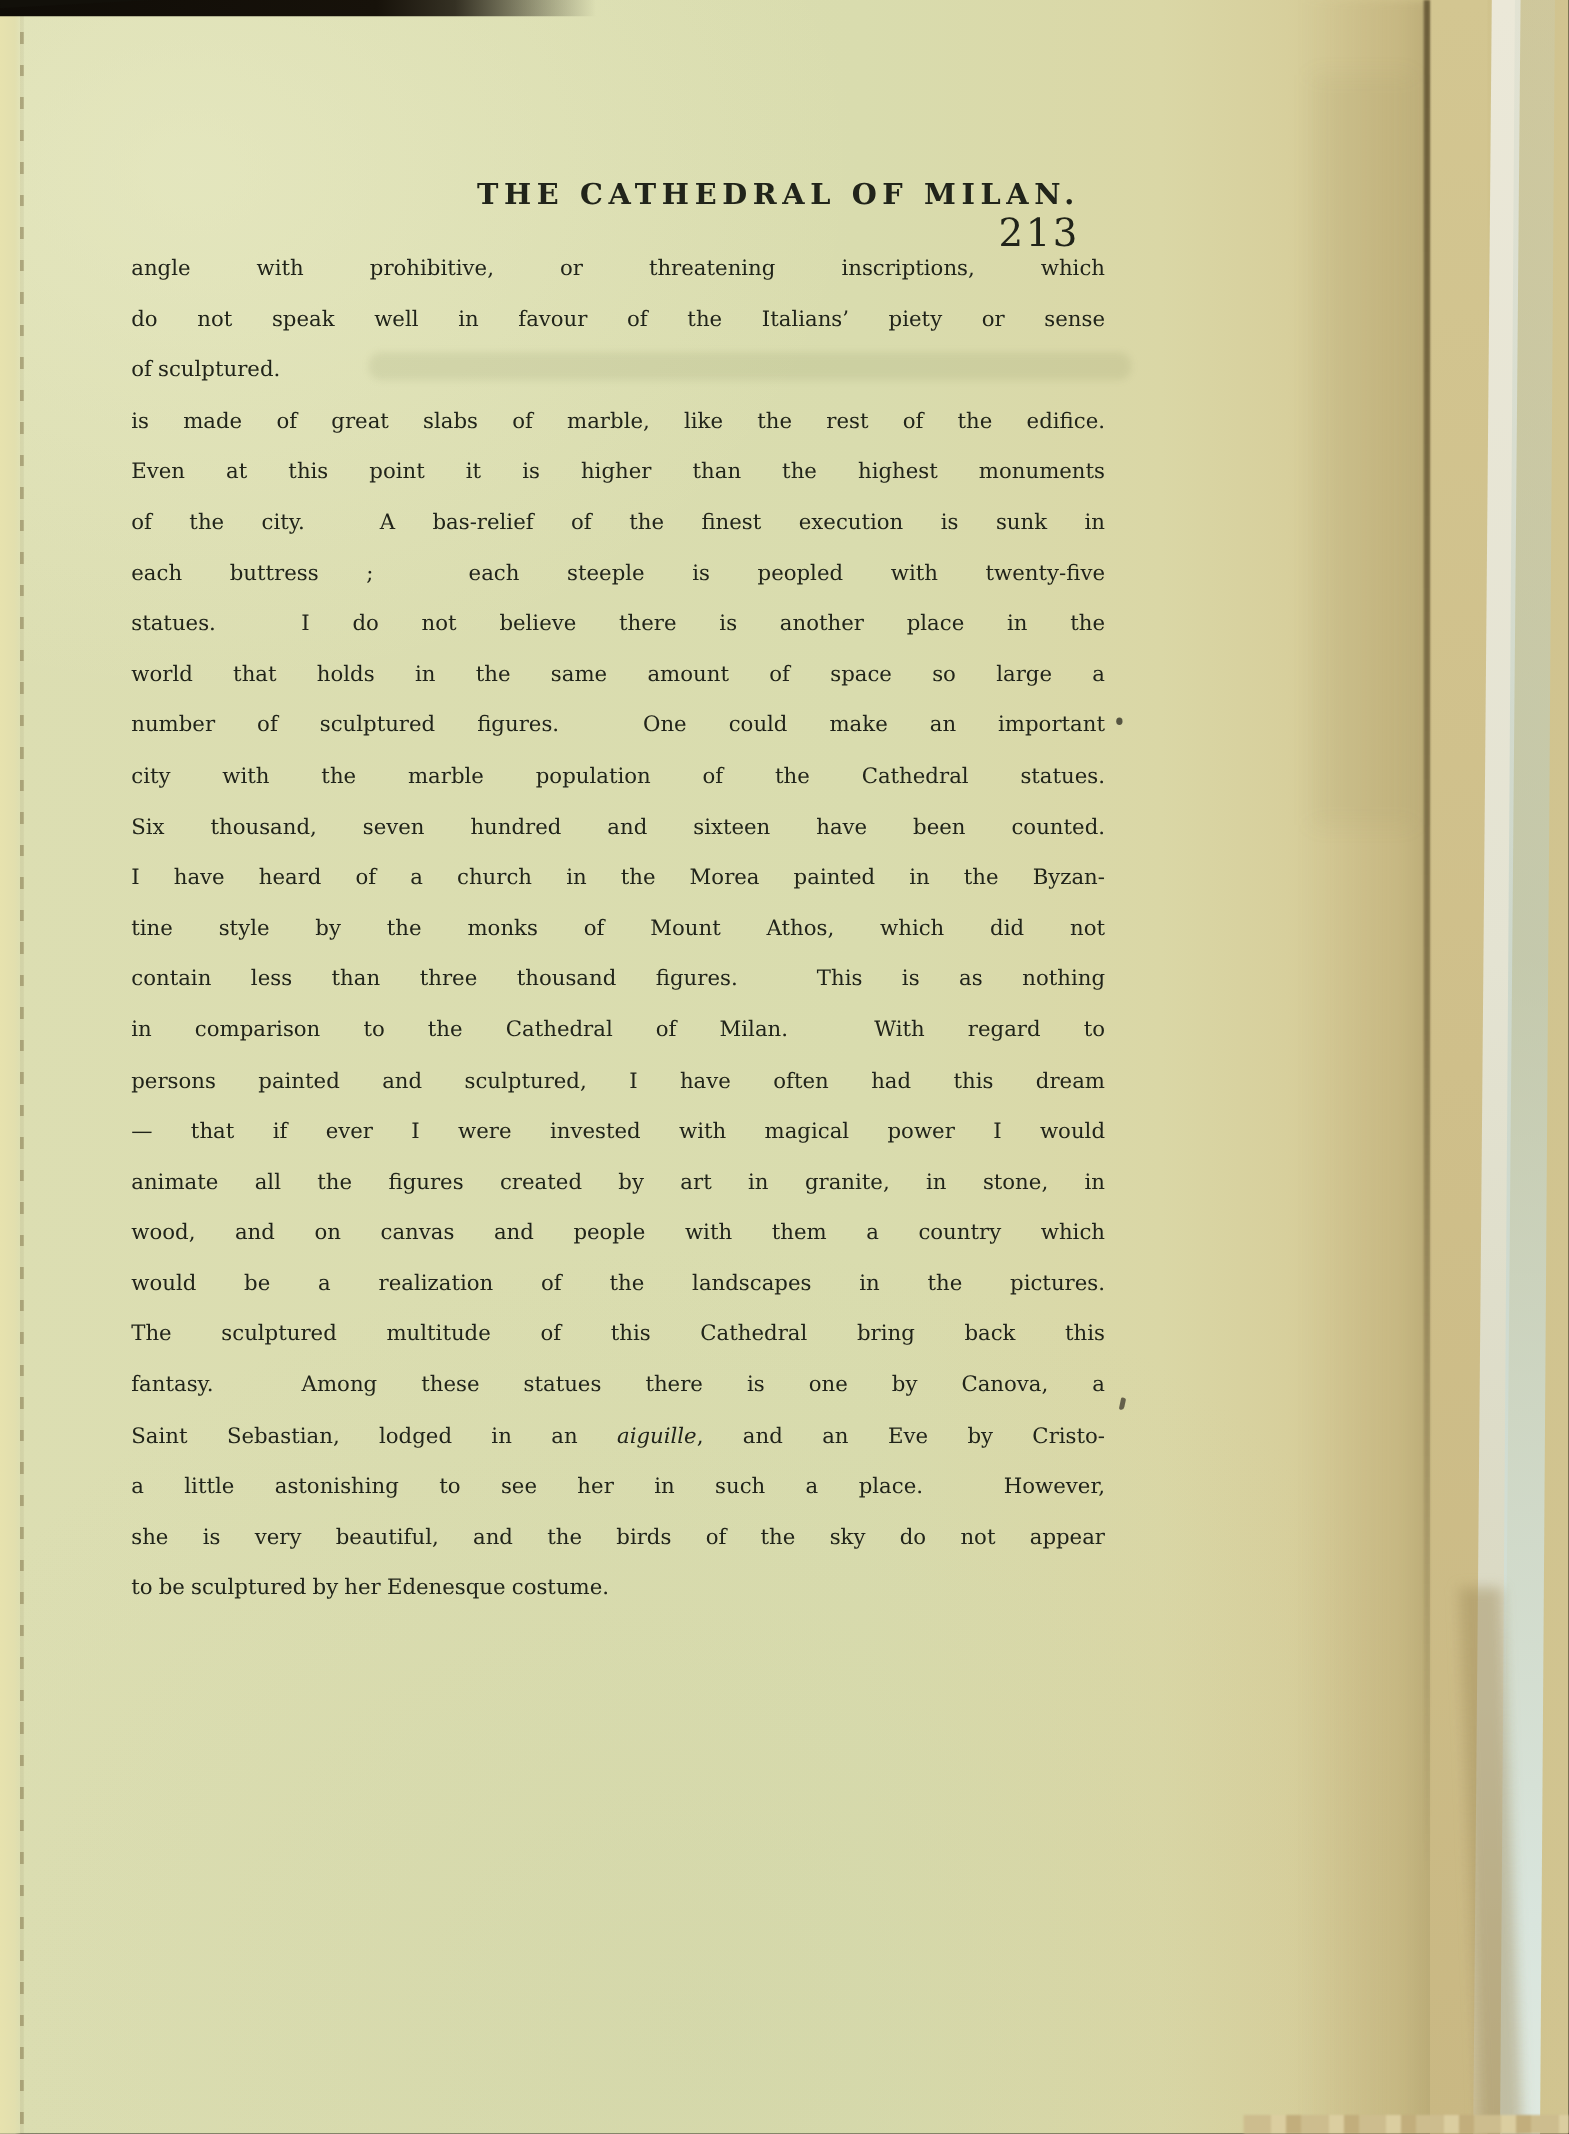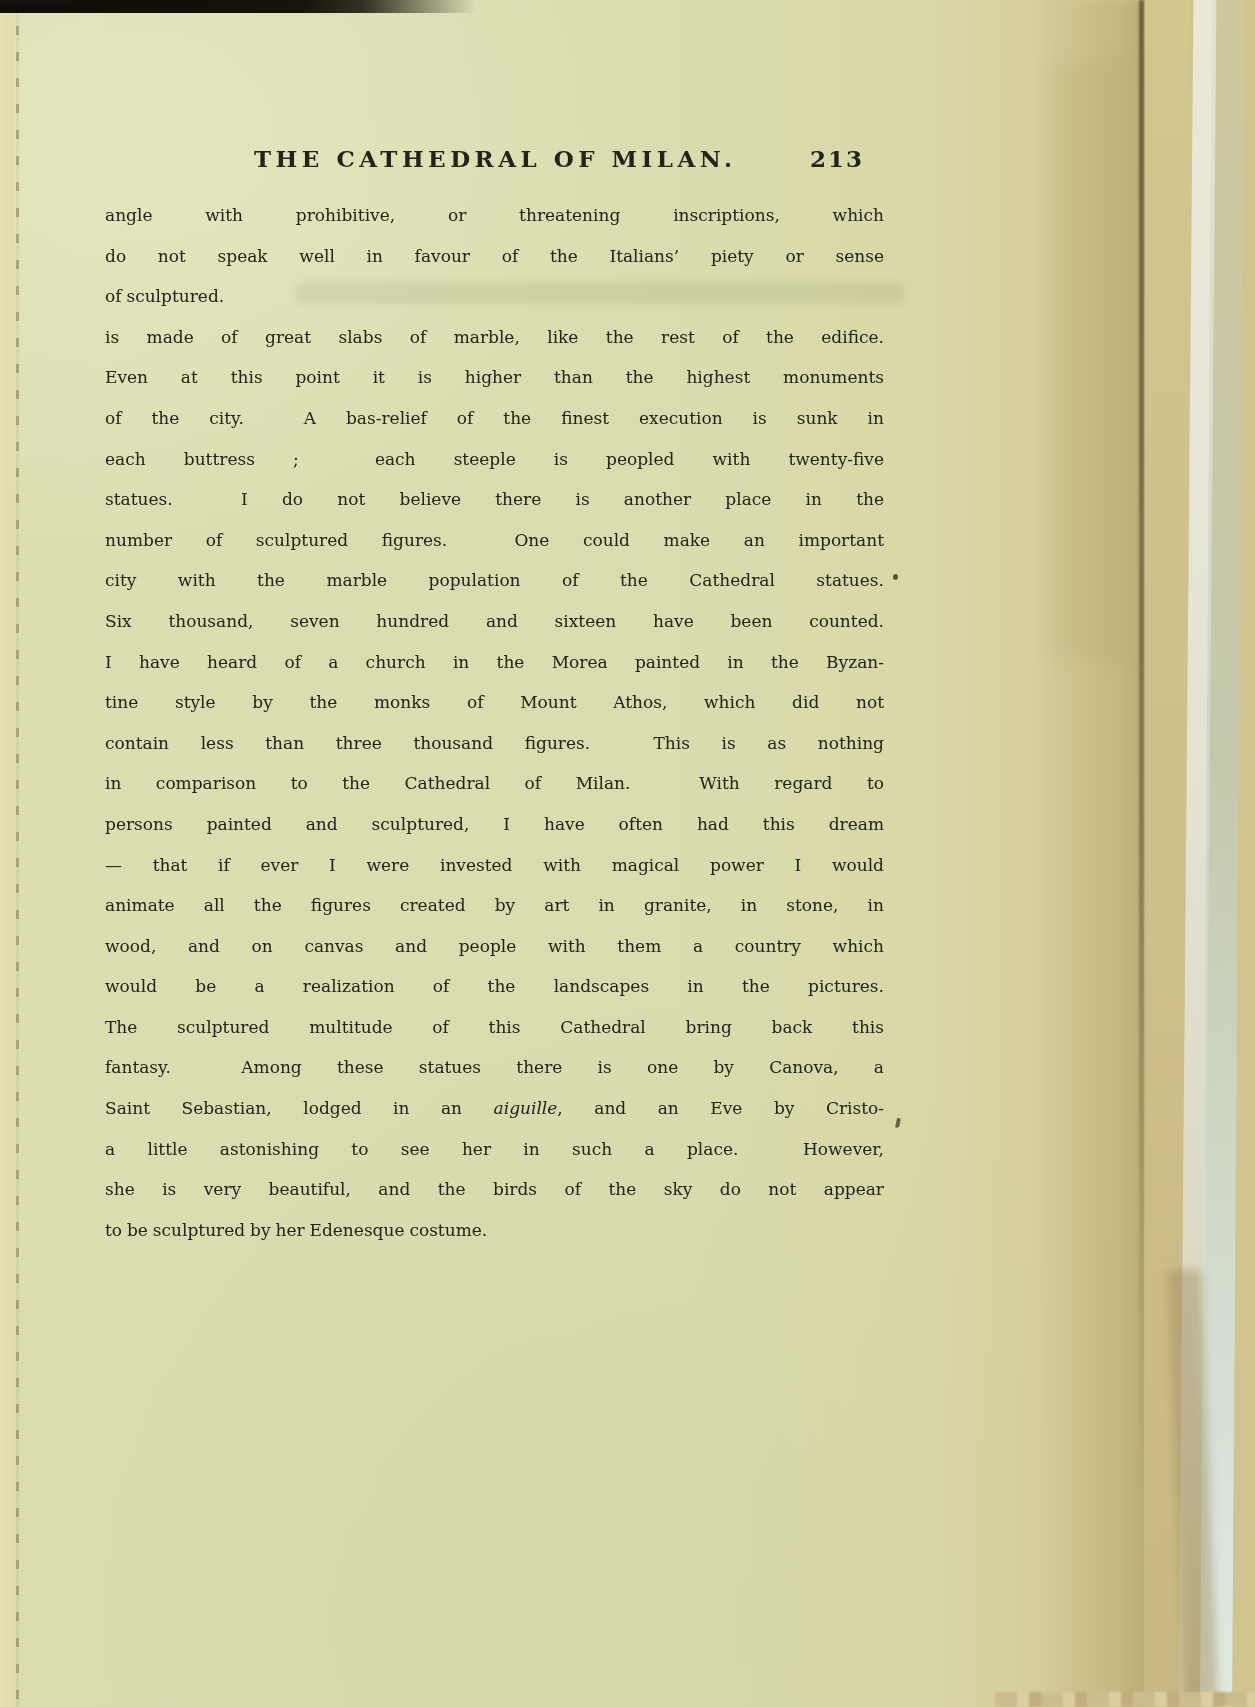--- a/index.html
+++ b/index.html
@@ -55,24 +55,24 @@
   .ghost1{position:absolute;left:295px;top:282px;width:610px;height:22px;
     background:rgba(112,122,78,.12);filter:blur(3px);border-radius:10px;}
   .ghost2{position:absolute;left:1050px;top:60px;width:80px;height:600px;
     background:rgba(140,125,80,.08);filter:blur(8px);}
   .speck1{position:absolute;left:893px;top:574px;width:5px;height:6px;border-radius:50%;
     background:rgba(52,52,40,.8);}
   .speck2{position:absolute;left:896px;top:1118px;width:4px;height:10px;border-radius:2px 3px 4px 2px;
     background:rgba(62,58,44,.75);transform:rotate(12deg);}
   
   .content{position:absolute;left:105px;top:142px;width:779px;color:#21241a;}
-  .header-row{display:flex;justify-content:space-between;align-items:center;
-    padding-left:149px;padding-right:20px;height:32px;}
+  .header-row{display:flex;justify-content:space-between;align-items:flex-end;
+    padding-left:149px;padding-right:20px;height:32px;flex-direction:column;}
   .running-title{font-size:23px;font-weight:700;letter-spacing:4.5px;white-space:nowrap;}
-  .page-number{font-size:23px;font-weight:700;letter-spacing:2px;}
+  .page-number{font-size:31px;font-weight:400;letter-spacing:2px;}
   .body-text{margin-top:21px;font-size:17px;}
   .line{
     height:40.6px;line-height:40.6px;
     text-align:justify;text-align-last:justify;
     white-space:pre-wrap;word-spacing:-.5px;
   }
   .line.last{text-align-last:left;}
   .line.indent{text-indent:26px;}
   .italic{font-style:italic;}
 </style>
@@ -109,20 +109,21 @@
     </div>
     <div class="body-text">
         <div class="line"><span>angle with prohibitive, or threatening inscriptions, which</span></div>
         <div class="line"><span>do not speak well in favour of the Italians’ piety or sense</span></div>
         <div class="line last"><span>of sculptured.</span></div>
         <div class="line"><span>is made of great slabs of marble, like the rest of the edifice.</span></div>
         <div class="line"><span>Even at this point it is higher than the highest monuments</span></div>
         <div class="line"><span>of the city.  A bas-relief of the finest execution is sunk in</span></div>
         <div class="line"><span>each buttress ;  each steeple is peopled with twenty-five</span></div>
         <div class="line"><span>statues.  I do not believe there is another place in the</span></div>
+        <div class="line"><span>world that holds in the same amount of space so large a</span></div>
         <div class="line"><span>number of sculptured figures.  One could make an important</span></div>
         <div class="line"><span>city with the marble population of the Cathedral statues.</span></div>
         <div class="line"><span>Six thousand, seven hundred and sixteen have been counted.</span></div>
         <div class="line"><span>I have heard of a church in the Morea painted in the Byzan-</span></div>
         <div class="line"><span>tine style by the monks of Mount Athos, which did not</span></div>
         <div class="line"><span>contain less than three thousand figures.  This is as nothing</span></div>
         <div class="line"><span>in comparison to the Cathedral of Milan.  With regard to</span></div>
         <div class="line"><span>persons painted and sculptured, I have often had this dream</span></div>
         <div class="line"><span>— that if ever I were invested with magical power I would</span></div>
         <div class="line"><span>animate all the figures created by art in granite, in stone, in</span></div>

